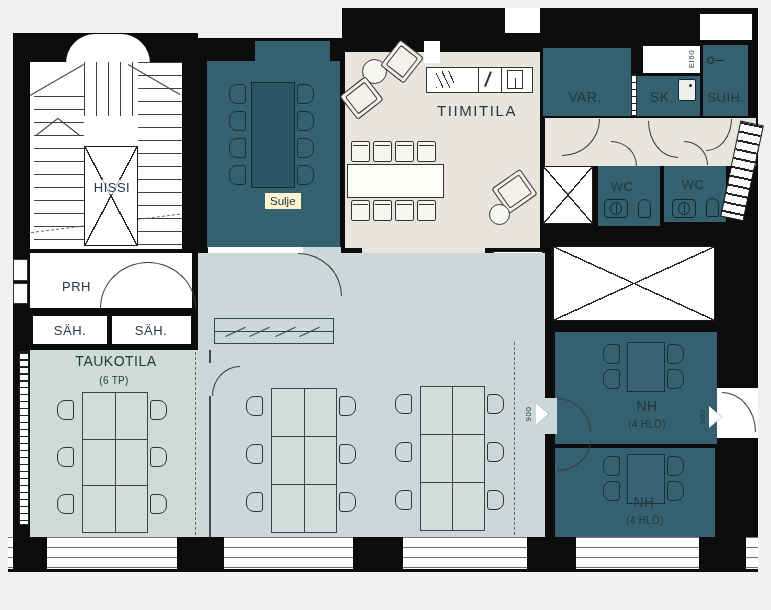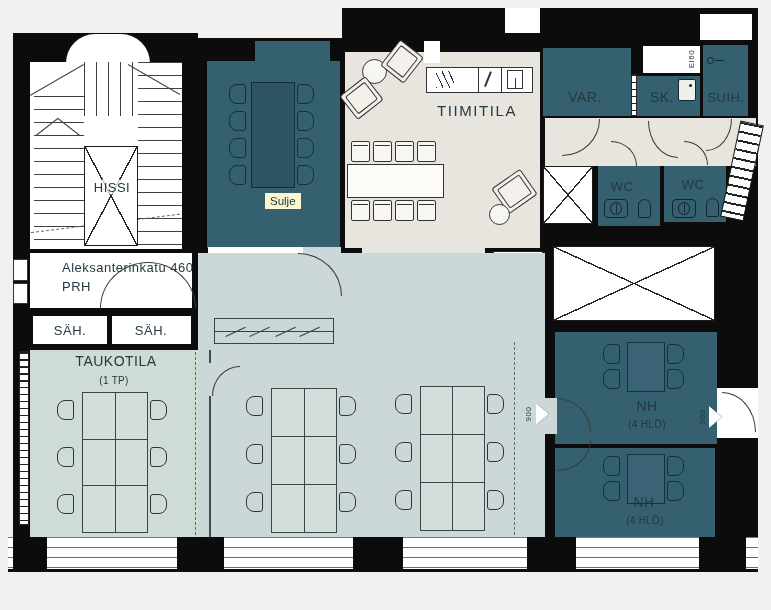--- a/index.html
+++ b/index.html
@@ -100,21 +100,20 @@
   <div class="dln" style="left:128px;top:64px;width:60px;transform:rotate(30deg)"></div>
   <div class="dln" style="left:36px;top:135px;width:28px;transform:rotate(-38deg)"></div>
   <div class="dln" style="left:58px;top:118px;width:28px;transform:rotate(38deg)"></div>
   <div class="ddln" style="left:31px;top:232px;width:150px;transform:rotate(-7deg)"></div>
   <div class="xbox" style="left:84px;top:146px;width:54px;height:100px"></div>
   <div class="lbl" style="left:112px;top:187px;background:rgba(255,255,255,.75);padding:0 2px">HISSI</div>
 
   <div class="wht rm" style="left:30px;top:253px;width:162px;height:55px"></div>
   <div class="arc arc-tl" style="left:100px;top:262px;width:48px;height:46px"></div>
   <div class="arc arc-tr" style="left:148px;top:262px;width:48px;height:46px"></div>
-  <div class="lbl lab-left" style="left:62px;top:260px">Aleksanterinkatu 460</div>
   <div class="lbl lab-left" style="left:62px;top:279px">PRH</div>
   <div class="winbox" style="left:13px;top:259px;width:15px;height:22px"></div>
   <div class="winbox" style="left:13px;top:283px;width:15px;height:21px"></div>
 
   <div class="wht rm" style="left:33px;top:316px;width:74px;height:28px"></div>
   <div class="wht rm" style="left:112px;top:316px;width:79px;height:28px"></div>
   <div class="lbl" style="left:70px;top:330px">SÄH.</div>
   <div class="lbl" style="left:151px;top:330px">SÄH.</div>
 
   <div class="teal rm" style="left:255px;top:41px;width:75px;height:22px"></div>
@@ -215,21 +214,21 @@
   <div class="ch left" style="left:395px;top:394px"></div>
   <div class="ch left" style="left:395px;top:442px"></div>
   <div class="ch left" style="left:395px;top:490px"></div>
   <div class="ch right" style="left:487px;top:394px"></div>
   <div class="ch right" style="left:487px;top:442px"></div>
   <div class="ch right" style="left:487px;top:490px"></div>
   <div class="ddv" style="left:514px;top:342px;height:193px"></div>
 
   <div class="tii rm" style="left:30px;top:350px;width:168px;height:187px"></div>
   <div class="lbl md" style="left:116px;top:361px">TAUKOTILA</div>
-  <div class="lbl sm" style="left:114px;top:380px">(1 TP)</div>
+  <div class="lbl sm" style="left:114px;top:380px">(6 TP)</div>
   <div class="dgrid" style="left:82px;top:392px;width:66px;height:141px"></div>
   <div class="ch left" style="left:57px;top:400px"></div>
   <div class="ch left" style="left:57px;top:447px"></div>
   <div class="ch left" style="left:57px;top:494px"></div>
   <div class="ch right" style="left:150px;top:400px"></div>
   <div class="ch right" style="left:150px;top:447px"></div>
   <div class="ch right" style="left:150px;top:494px"></div>
   <div class="hatchv" style="left:19px;top:351px;width:10px;height:174px"></div>
   <div class="ddv" style="left:195px;top:352px;height:183px"></div>
   <div class="glass" style="left:209px;top:350px;width:2px;height:13px"></div>

